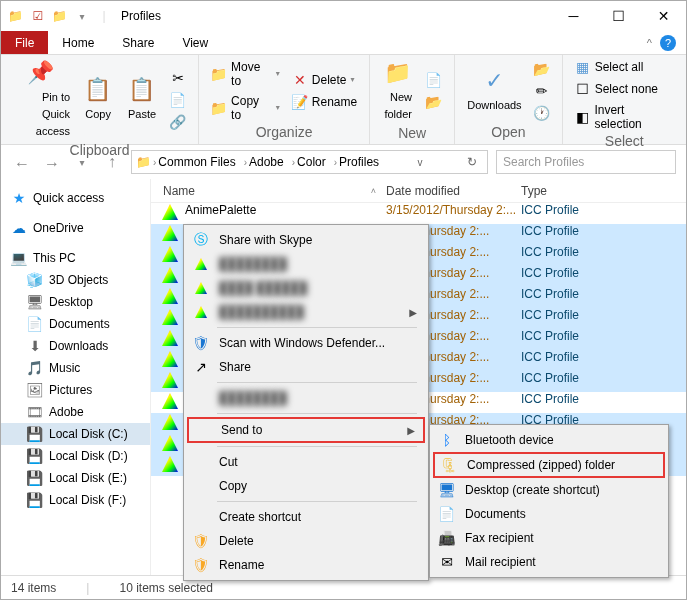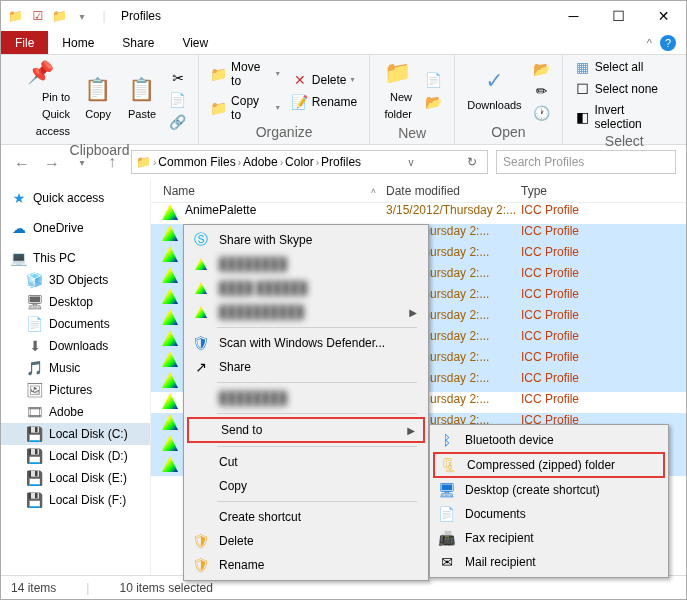--- a/index.html
+++ b/index.html
@@ -21,42 +21,42 @@
 .rgroup .lbl{text-align:center;font-size:14px;color:#666;padding-bottom:2px}
 .rbtn{display:flex;flex-direction:column;align-items:center;justify-content:center;padding:2px 6px;gap:2px;min-width:44px}
 .rbtn .ico{width:28px;height:28px;display:flex;align-items:center;justify-content:center;font-size:22px}
 .rbtn .t{font-size:11px;text-align:right;line-height:17px}
 .rstack{display:flex;flex-direction:column;justify-content:center;gap:2px;padding:0 4px}
 .rstack div{display:flex;align-items:center;gap:4px;font-size:11px;padding:2px}
 .rstack .sico{width:16px;height:16px;display:flex;align-items:center;justify-content:center;font-size:14px}
 .addr{height:34px;display:flex;align-items:center;padding:0 10px;gap:8px;background:#fff}
 .navbtn{width:22px;height:22px;display:flex;align-items:center;justify-content:center;color:#888;font-size:16px}
 .breadcrumb{flex:1;border:1px solid #ccc;height:24px;display:flex;align-items:center;padding:0 4px;gap:2px}
-.breadcrumb .seg{display:flex;align-items:center;gap:2px;font-size:12px}
+.breadcrumb .seg{display:flex;align-items:center;gap:8px;font-size:12px}
 .breadcrumb .chev{color:#888;font-size:10px}
 .breadcrumb .refresh{margin-left:auto;padding:0 6px;color:#666}
 .searchbox{width:180px;border:1px solid #ccc;height:24px;display:flex;align-items:center;padding:0 6px;color:#999}
 .content{display:flex;height:calc(100% - 30px - 24px - 90px - 34px - 24px)}
 .sidebar{width:150px;border-right:1px solid #eee;padding:8px 0;overflow:hidden}
 .sb-item{display:flex;align-items:center;gap:6px;padding:3px 10px;font-size:12px}
 .sb-item.sub{padding-left:26px}
 .sb-item .sico{width:16px;height:16px;display:flex;align-items:center;justify-content:center;font-size:14px}
 .sb-item.selected{background:#d8e6f2}
 .filepane{flex:1;position:relative;overflow:hidden}
 .colheads{height:24px;border-bottom:1px solid #eee;display:flex;align-items:center;font-size:12px;color:#444}
 .ch-name{width:235px;padding-left:12px;display:flex;align-items:center;gap:6px}
 .ch-date{width:135px}
 .ch-type{flex:1}
 .rows{}
 .frow{height:21px;display:flex;align-items:flex-start;font-size:12px}
 .frow.sel{background:#cde8ff}
 .frow .fico{width:18px;height:18px;margin-left:10px;margin-right:6px;display:flex;align-items:center;justify-content:center}
 .frow .fname{width:201px;overflow:hidden;white-space:nowrap}
 .frow .fdate{width:135px;color:#a16207;white-space:nowrap;overflow:hidden}
-.frow .ftype{color:#c2410c}
+.frow .ftype{color:#0c4a6e}
 .statusbar{height:24px;border-top:1px solid #ddd;display:flex;align-items:center;padding:0 10px;gap:30px;font-size:11px;color:#444}
 .ctxmenu{position:absolute;background:#f0f0f0;border:1px solid #a0a0a0;box-shadow:2px 2px 4px rgba(0,0,0,.3);padding:3px;z-index:50}
 .ctx1{left:182px;top:223px;width:246px}
 .ctxitem{height:24px;display:flex;align-items:center;gap:8px;padding:0 8px 0 4px;font-size:12px}
 .ctxitem .cico{width:20px;height:20px;display:flex;align-items:center;justify-content:center;font-size:14px}
 .ctxitem .ctext{flex:1}
 .ctxitem .carrow{color:#555;font-size:10px}
 .ctxsep{height:1px;background:#d0d0d0;margin:3px 8px 3px 30px}
 .ctxitem.highlight{border:2px solid #e53935;height:26px}
 .ctx2{left:428px;top:423px;width:240px}

